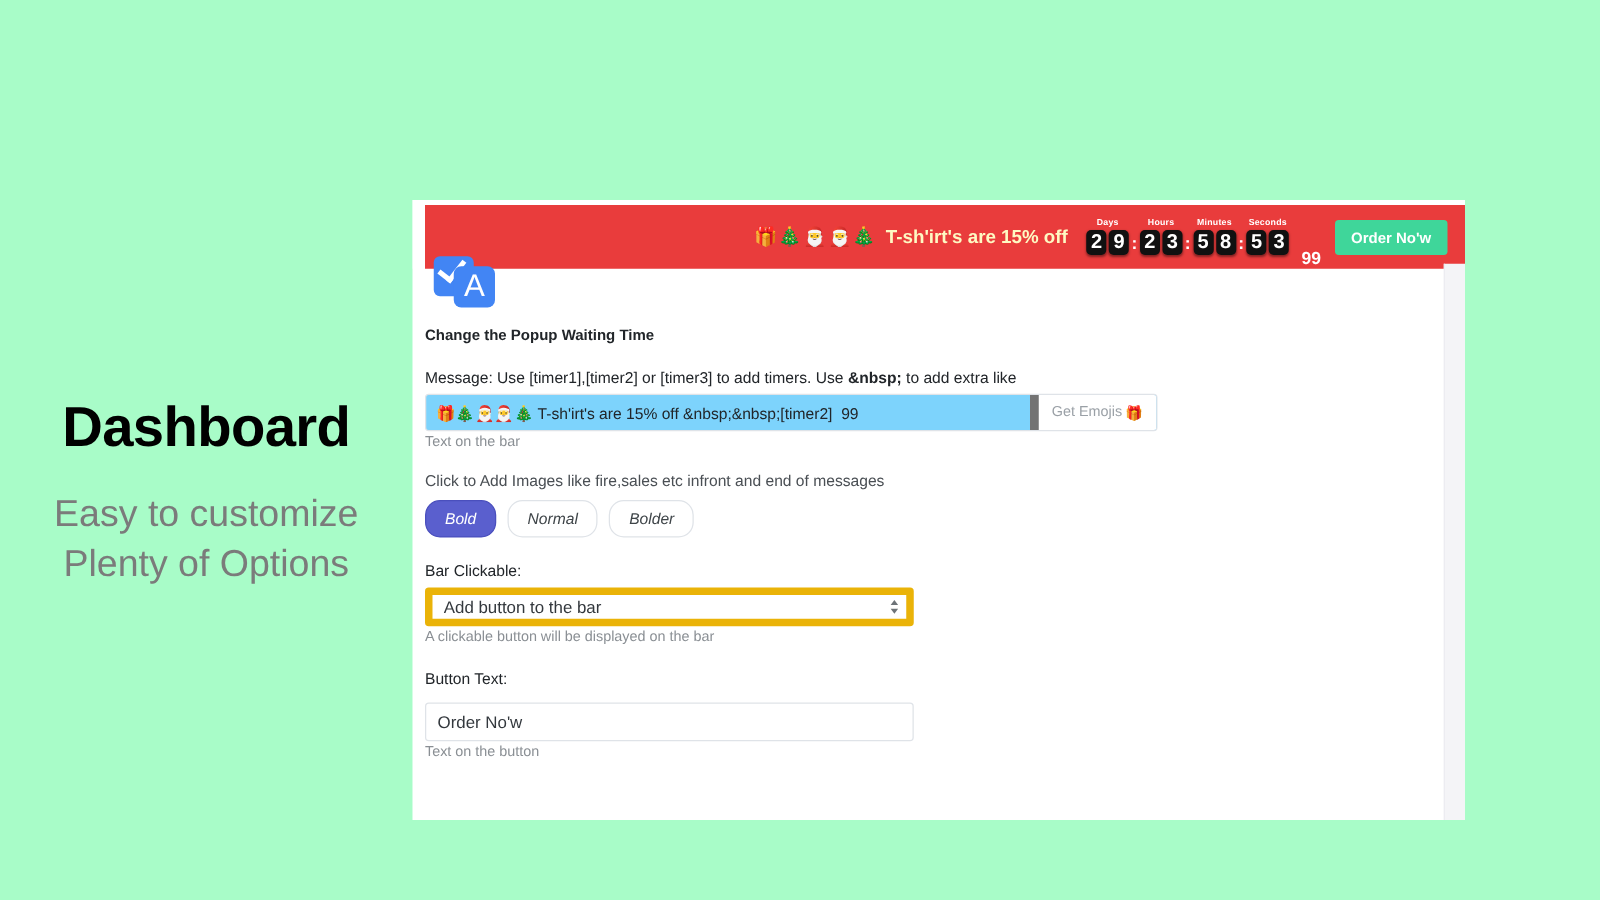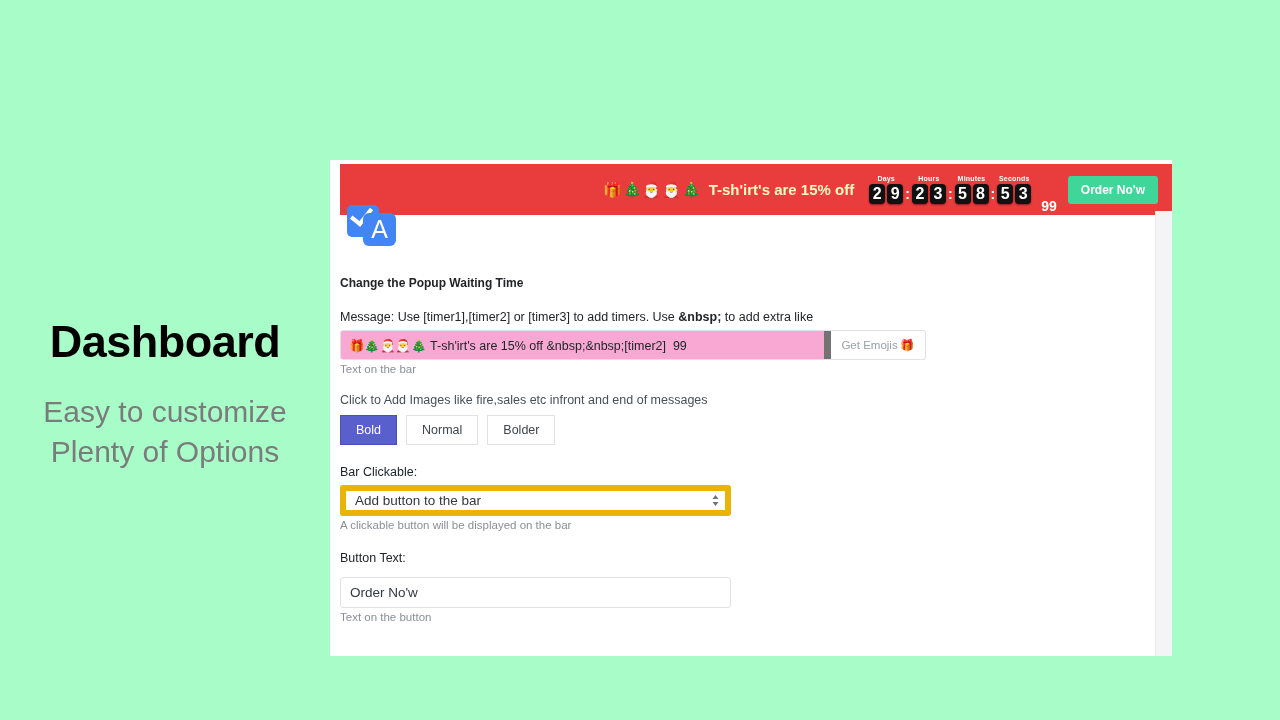--- a/index.html
+++ b/index.html
@@ -215,21 +215,21 @@
     display: flex;
     align-items: center;
     justify-content: center;
     line-height: 1;
   }
 
   
   .form {
     position: absolute;
     left: 0;
-    top: 104px;
+    top: 89px;
     width: 825px;
     padding: 0 0 0 10px;
     box-sizing: border-box;
   }
   .section-title {
     font-size: 12px;
     font-weight: bold;
     color: #212529;
     margin: 12px 0 0 0;
   }
@@ -250,21 +250,21 @@
     margin: 18px 0 0 0;
   }
 
   .input-group {
     display: flex;
     width: 586px;
     height: 30px;
     border: 1px solid #dfe3e8;
     border-radius: 3px;
     box-sizing: border-box;
-    background: #f9a8d4;
+    background: #7dd3fc;
     overflow: hidden;
   }
   .input-group input {
     flex: 1;
     border: none;
     outline: none;
     padding: 0 8px;
     font-size: 12.5px;
     color: #212529;
     font-family: "Liberation Sans", sans-serif;
@@ -286,28 +286,29 @@
   }
 
   .btn-row {
     display: flex;
     gap: 9px;
     margin-top: 8px;
   }
   .style-btn {
     min-width: 53px;
     height: 30px;
-    border-radius: 0;
+    border-radius: 12px;
     font-size: 12.5px;
     padding: 0 15px;
     cursor: pointer;
     font-family: "Liberation Sans", sans-serif;
     background: #ffffff;
     border: 1px solid #dfe3e8;
     color: #3f4549;
+    font-style: italic;
   }
   .style-btn.active {
     background: #5a5fce;
     border-color: #4a4fbd;
     color: #ffffff;
   }
 
   .select-wrap {
     position: relative;
     width: 391px;

